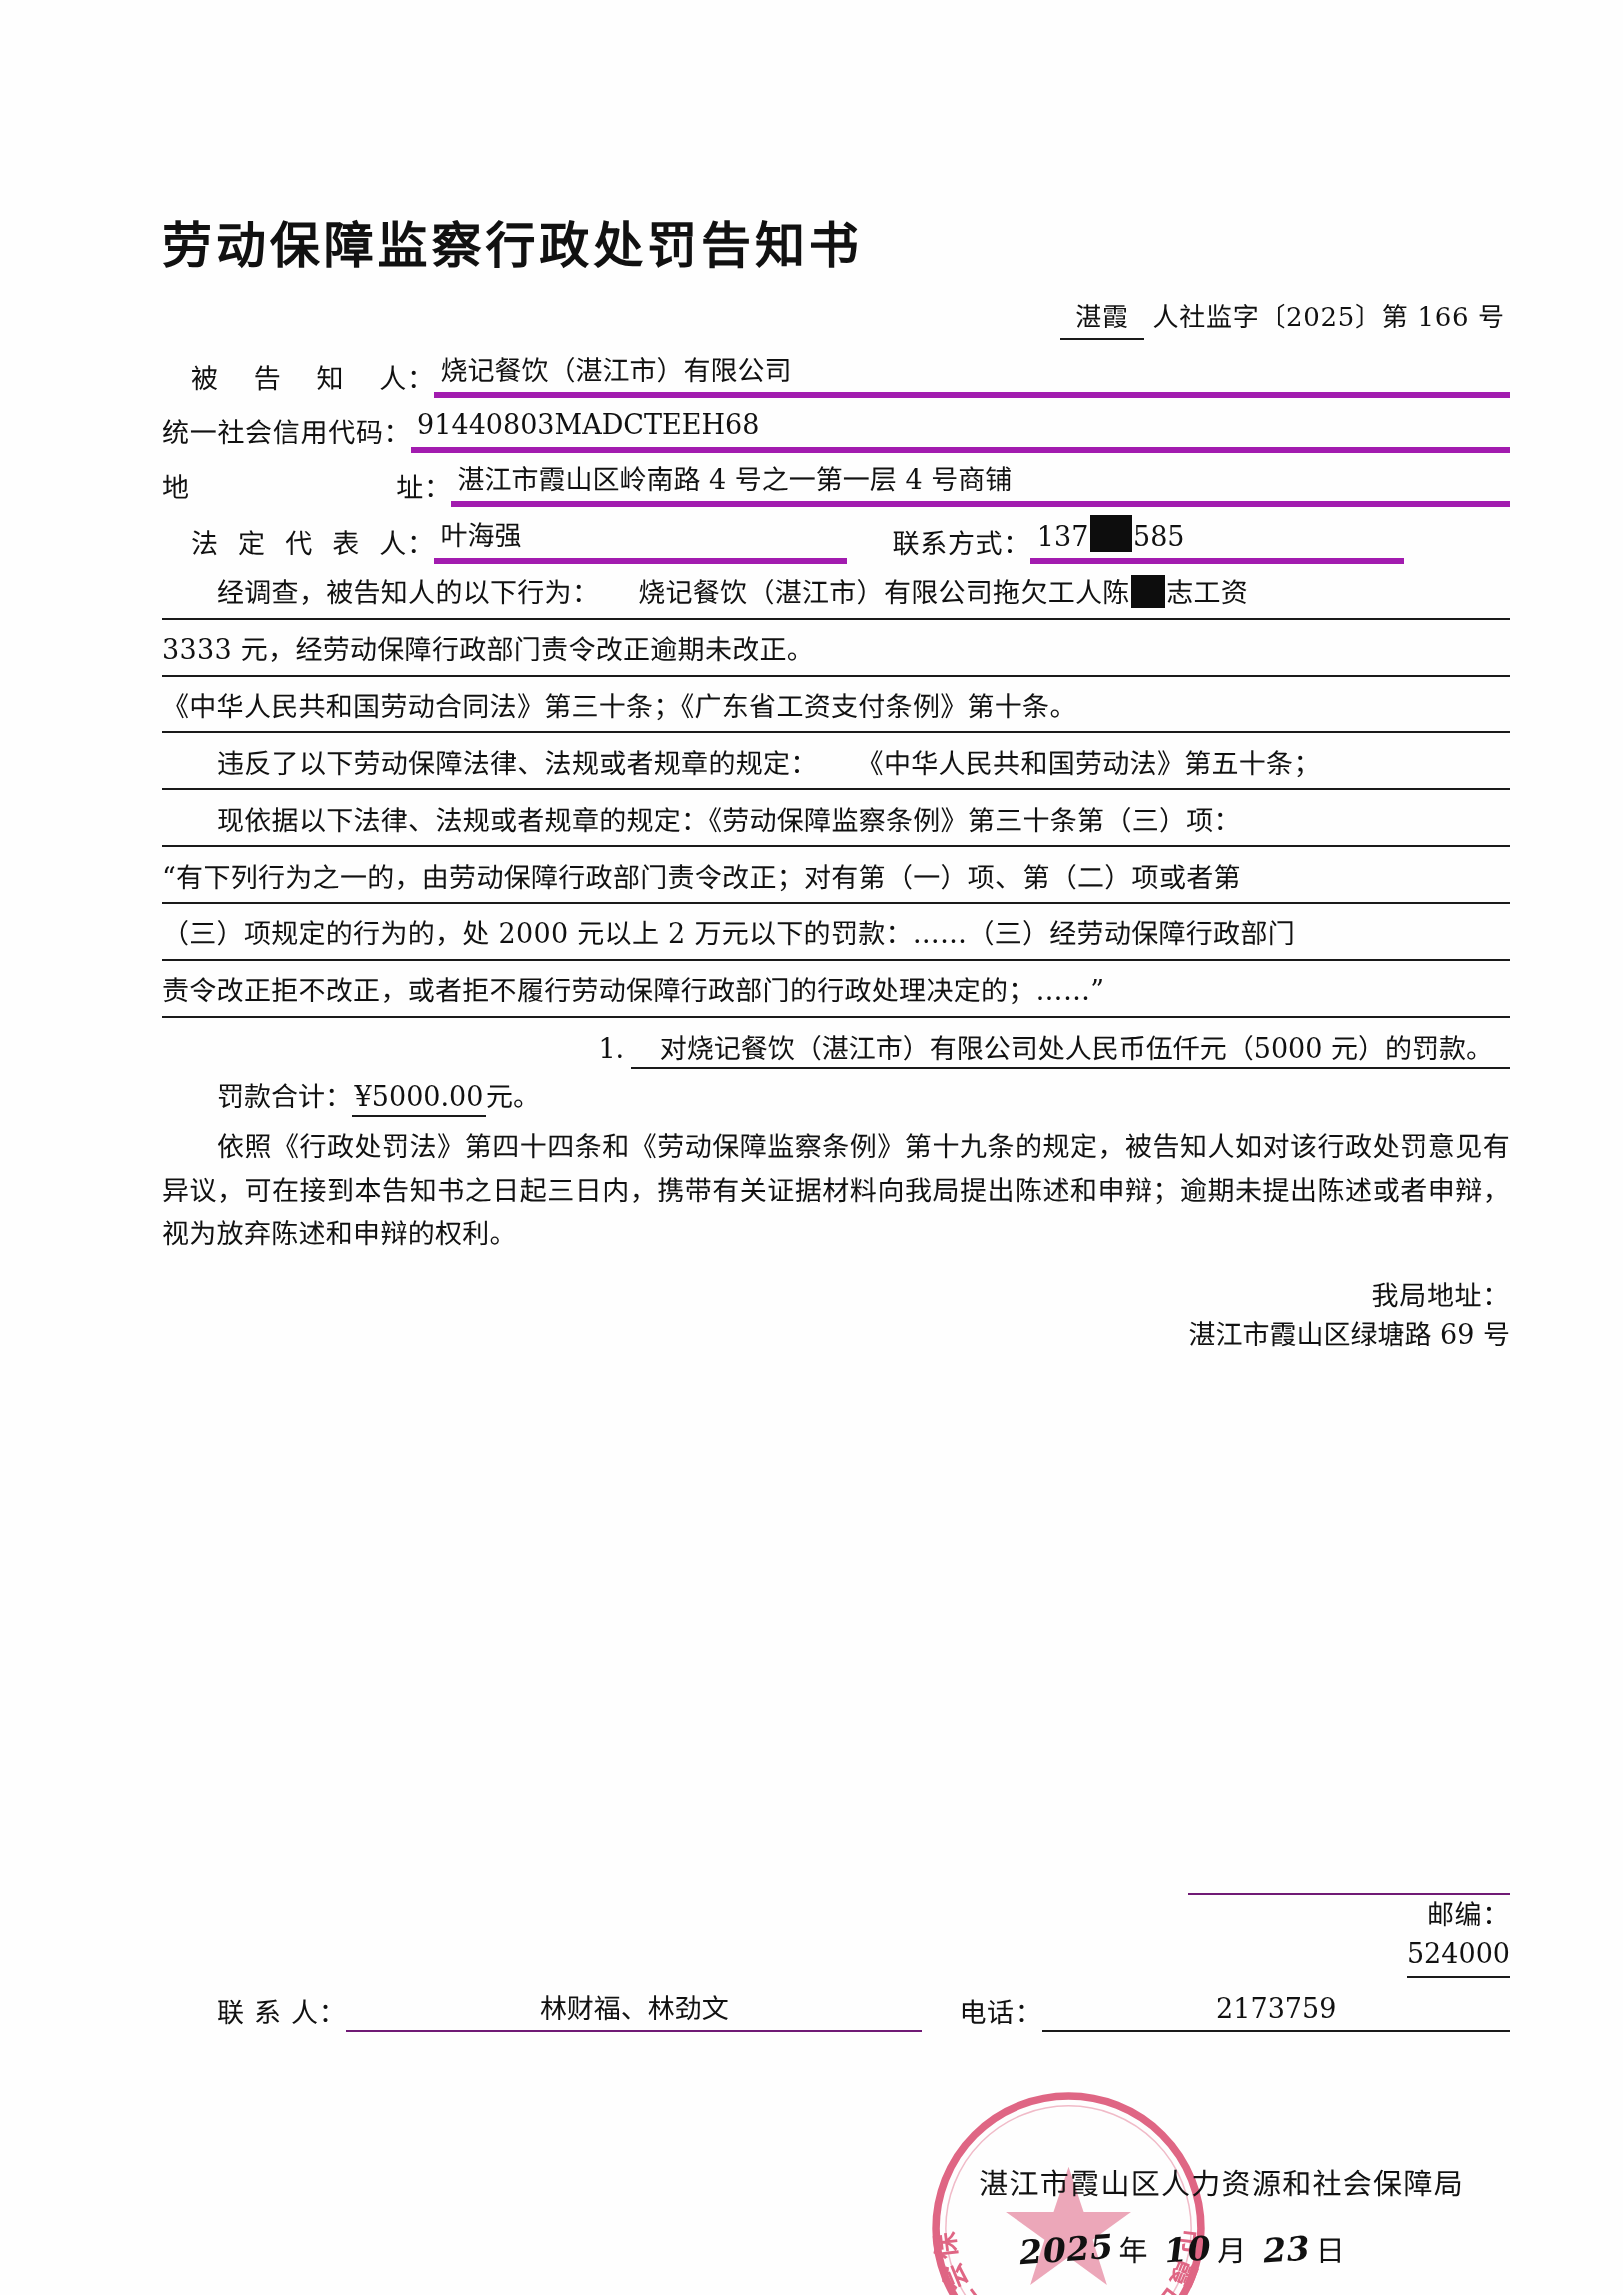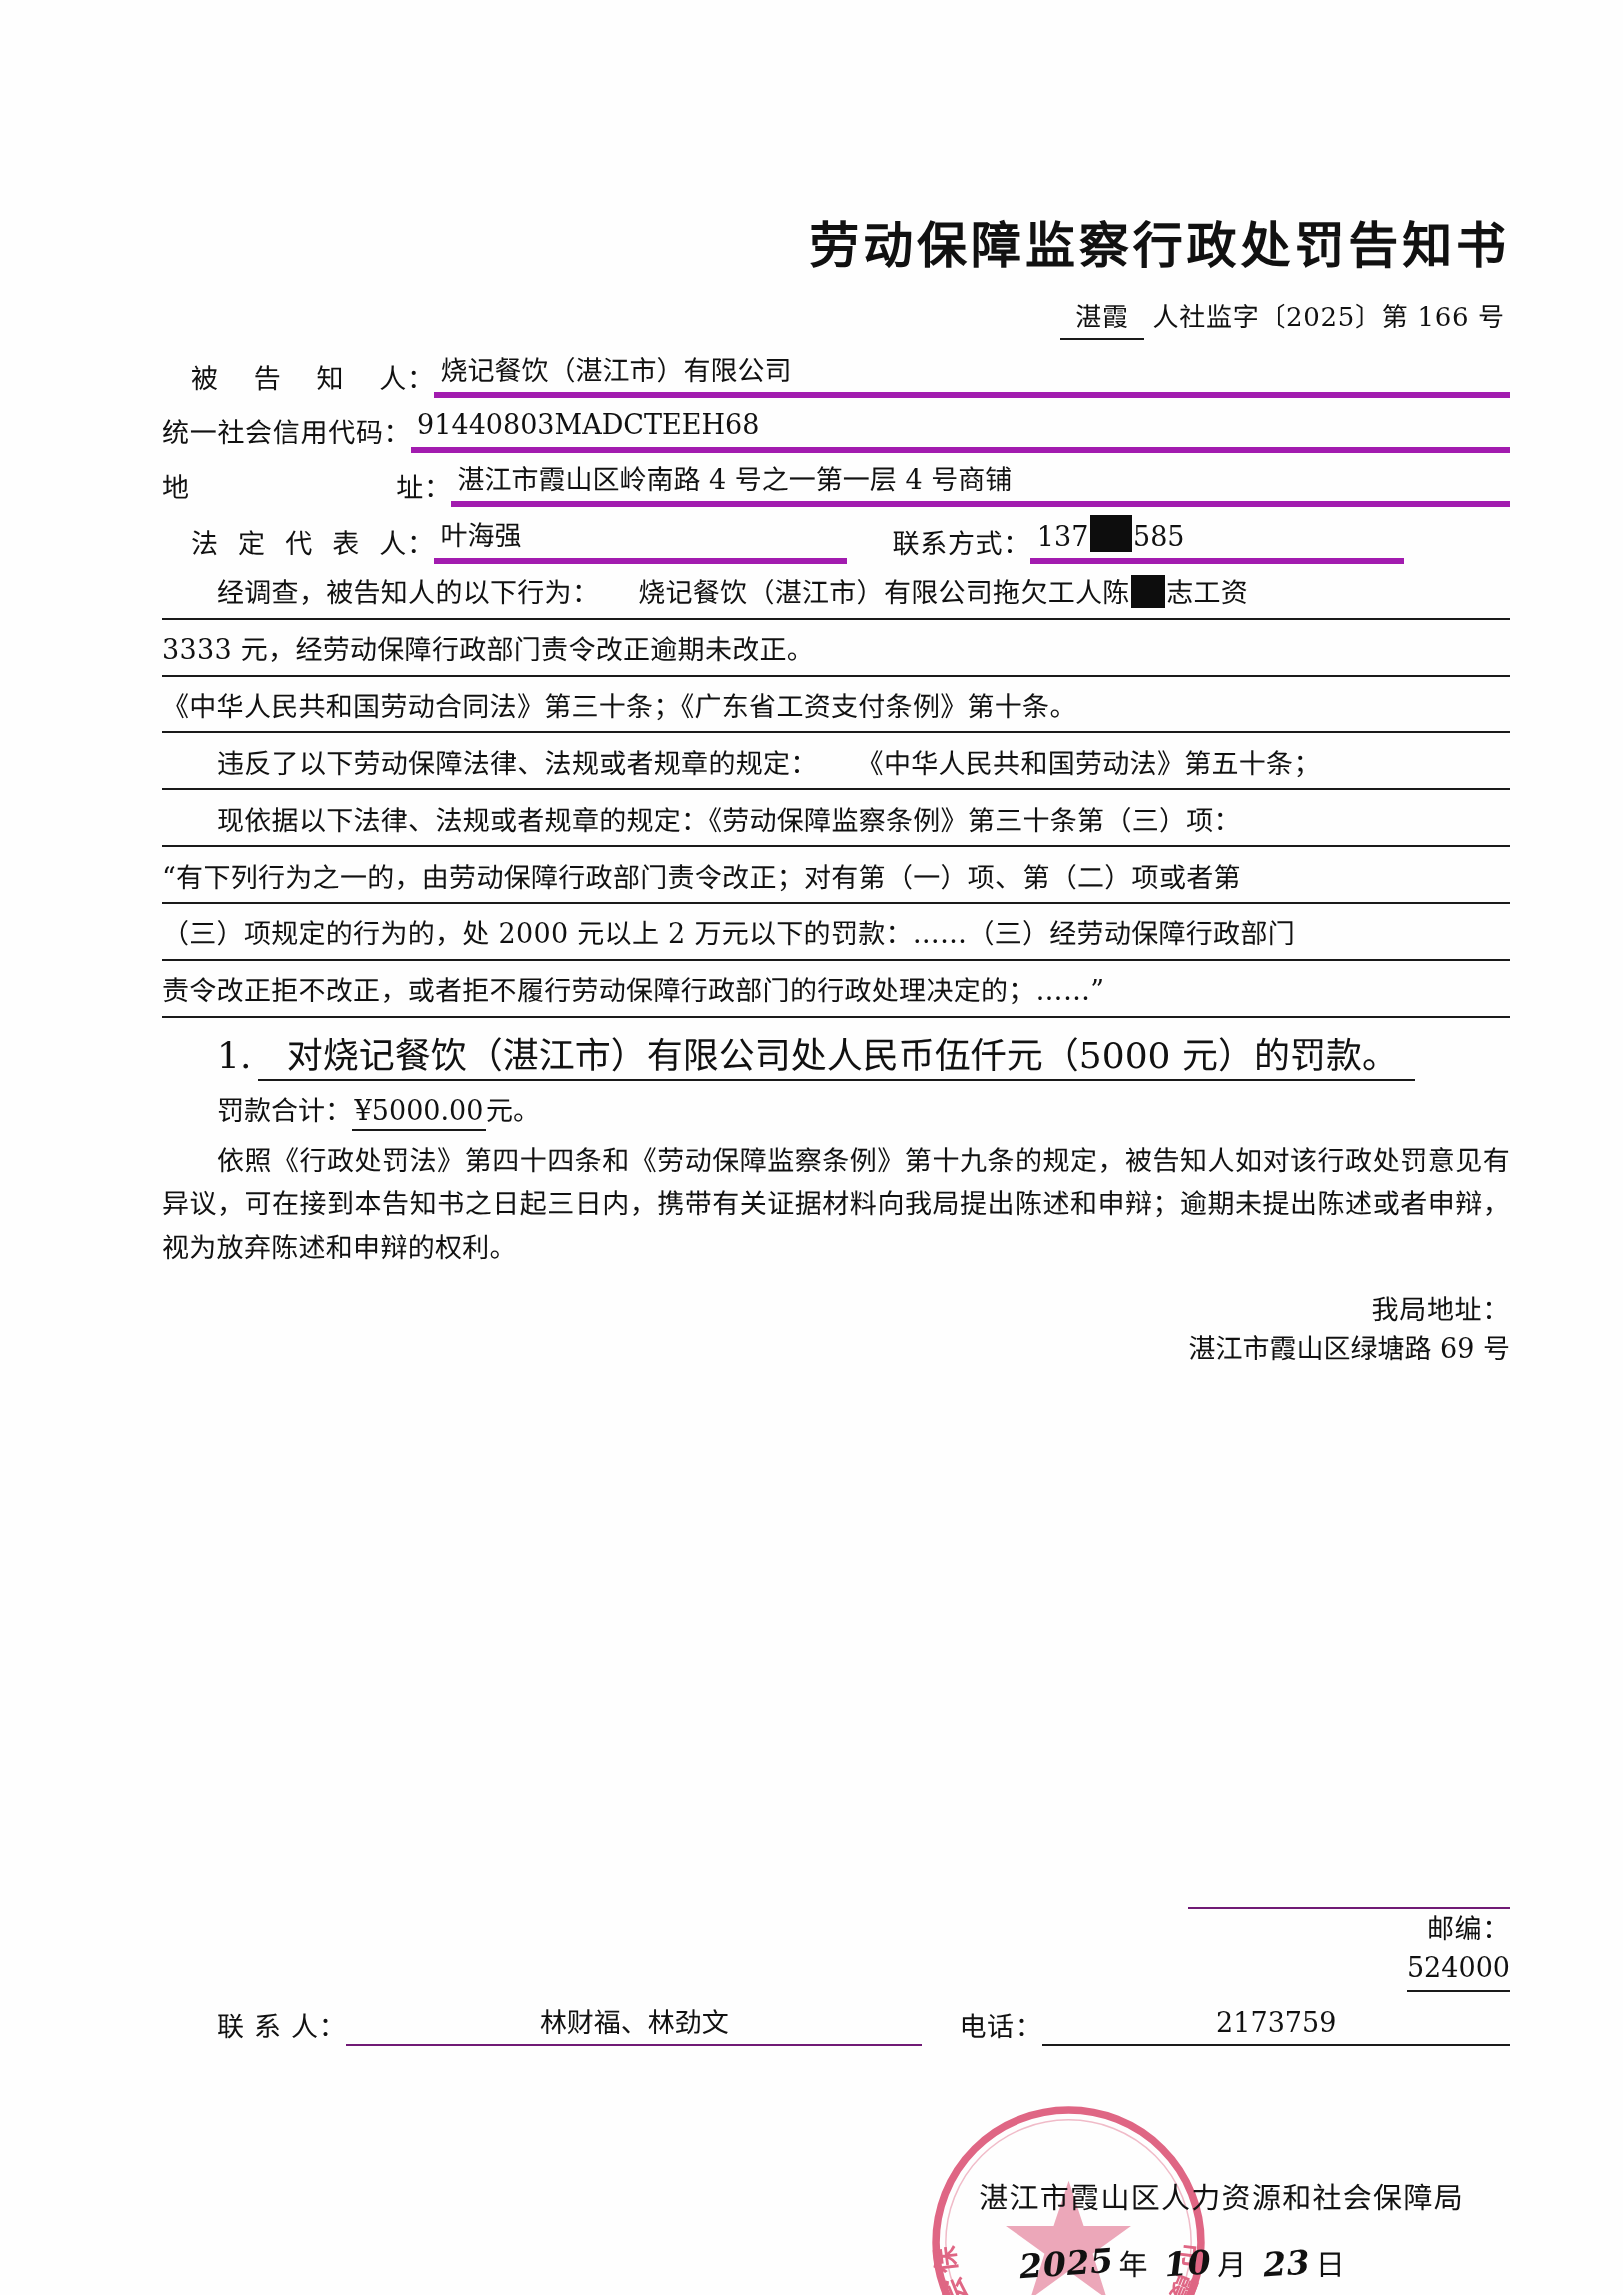--- a/index.html
+++ b/index.html
@@ -27,21 +27,21 @@
 
   .content {
     position: absolute;
     left: 162px;
     top: 216px;
     width: 1348px;
   }
 
   
   .doc-title {
-    text-align: right;
+    text-align: left;
     font-size: 50px;
     font-weight: 700;
     letter-spacing: 3.9px;
     line-height: 1.2;
     margin: 0 0 22px 0;
     font-family: "DejaVu Sans", "Liberation Sans", sans-serif;
   }
 
   
   .doc-number-row {
@@ -133,25 +133,26 @@
     display: block;
     border-bottom: 2px solid #1a1a1a;
     padding-bottom: 2.6px;
     margin-bottom: 8.5px;
     white-space: nowrap;
   }
   .quote-line.indented { text-indent: 55px; }
 
   
   .penalty-item {
-    font-size: 36px;
+    font-size: 27px;
     line-height: 1.55;
     margin: 10.5px 0 6.5px 0;
     padding-left: 55px;
     white-space: nowrap;
+    text-align: right;
   }
   .penalty-item .num { margin-right: 6.5px; }
   .penalty-item .txt {
     border-bottom: 2px solid #1a1a1a;
     padding: 0 17px 2.6px 29px;
   }
   .penalty-total {
     font-size: 27px;
     line-height: 1.55;
     margin: 3.9px 0 6.5px 0;

